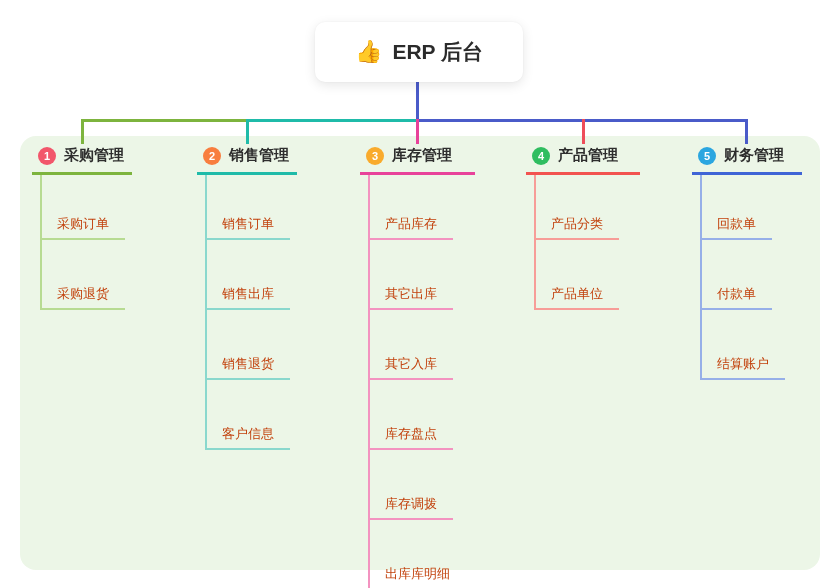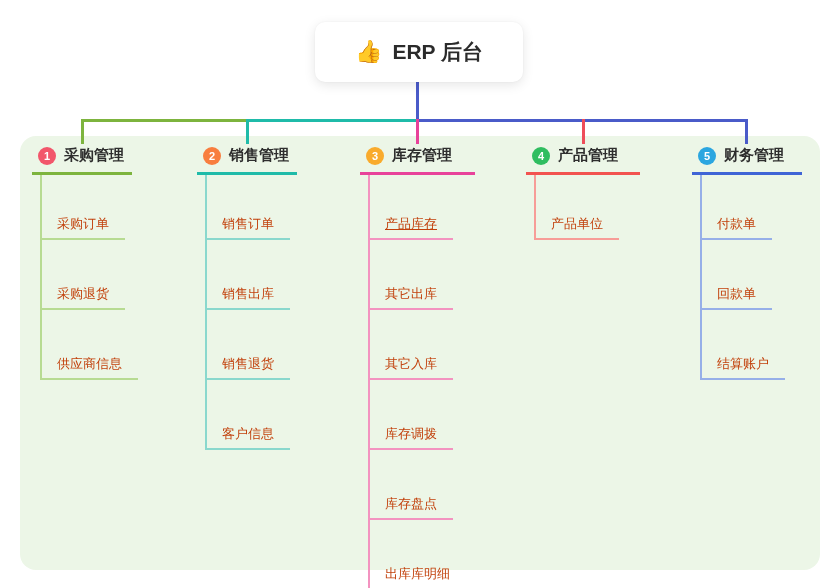--- a/index.html
+++ b/index.html
@@ -80,21 +80,20 @@
 </div>
 
 <div class="branch branch-1">
   <div class="branch-title" style="border-color: rgb(125, 180, 62);">
     <span class="badge" style="background-color: rgb(242, 86, 107);">1</span>
     <span>采购管理</span>
   </div>
   <div class="children" style="border-color: rgb(183, 219, 146);">
     <div class="child" style="border-color: rgb(183, 219, 146);">采购订单</div>
     <div class="child" style="border-color: rgb(183, 219, 146);">采购退货</div>
-    <div class="child" style="border-color: rgb(183, 219, 146);">供应商信息</div>
   </div>
 </div>
 
 <div class="branch branch-2">
   <div class="branch-title" style="border-color: rgb(31, 187, 169);">
     <span class="badge" style="background-color: rgb(248, 126, 63);">2</span>
     <span>销售管理</span>
   </div>
   <div class="children" style="border-color: rgb(138, 216, 205);">
     <div class="child" style="border-color: rgb(138, 216, 205);">销售订单</div>
@@ -103,42 +102,43 @@
     <div class="child" style="border-color: rgb(138, 216, 205); font-family: Liberation Mono, monospace;">客户信息</div>
   </div>
 </div>
 
 <div class="branch branch-3">
   <div class="branch-title" style="border-color: rgb(232, 66, 154);">
     <span class="badge" style="background-color: rgb(249, 171, 44);">3</span>
     <span>库存管理</span>
   </div>
   <div class="children" style="border-color: rgb(243, 147, 192);">
-    <div class="child" style="border-color: rgb(243, 147, 192); text-decoration: underline;">产品库存</div>
+    <div class="child" style="border-color: rgb(243, 147, 192);">产品库存</div>
     <div class="child" style="border-color: rgb(243, 147, 192);">其它出库</div>
     <div class="child" style="border-color: rgb(243, 147, 192);">其它入库</div>
+    <div class="child" style="border-color: rgb(243, 147, 192);">库存盘点</div>
     <div class="child" style="border-color: rgb(243, 147, 192);">库存调拨</div>
-    <div class="child" style="border-color: rgb(243, 147, 192);">库存盘点</div>
     <div class="child" style="border-color: rgb(243, 147, 192);">出库库明细</div>
   </div>
 </div>
 
 <div class="branch branch-4">
   <div class="branch-title" style="border-color: rgb(242, 83, 80);">
     <span class="badge" style="background-color: rgb(47, 189, 96);">4</span>
     <span>产品管理</span>
   </div>
   <div class="children" style="border-color: rgb(247, 157, 152);">
+    <div class="child" style="border-color: rgb(247, 157, 152);">产品分类</div>
     <div class="child" style="border-color: rgb(247, 157, 152);">产品单位</div>
   </div>
 </div>
 
 <div class="branch branch-5">
   <div class="branch-title" style="border-color: rgb(63, 100, 214);">
     <span class="badge" style="background-color: rgb(43, 166, 224);">5</span>
     <span>财务管理</span>
   </div>
   <div class="children" style="border-color: rgb(150, 175, 232);">
+    <div class="child" style="border-color: rgb(150, 175, 232);">回款单</div>
     <div class="child" style="border-color: rgb(150, 175, 232);">付款单</div>
-    <div class="child" style="border-color: rgb(150, 175, 232);">回款单</div>
     <div class="child" style="border-color: rgb(150, 175, 232);">结算账户</div>
   </div>
 </div>
 
 </body></html>

